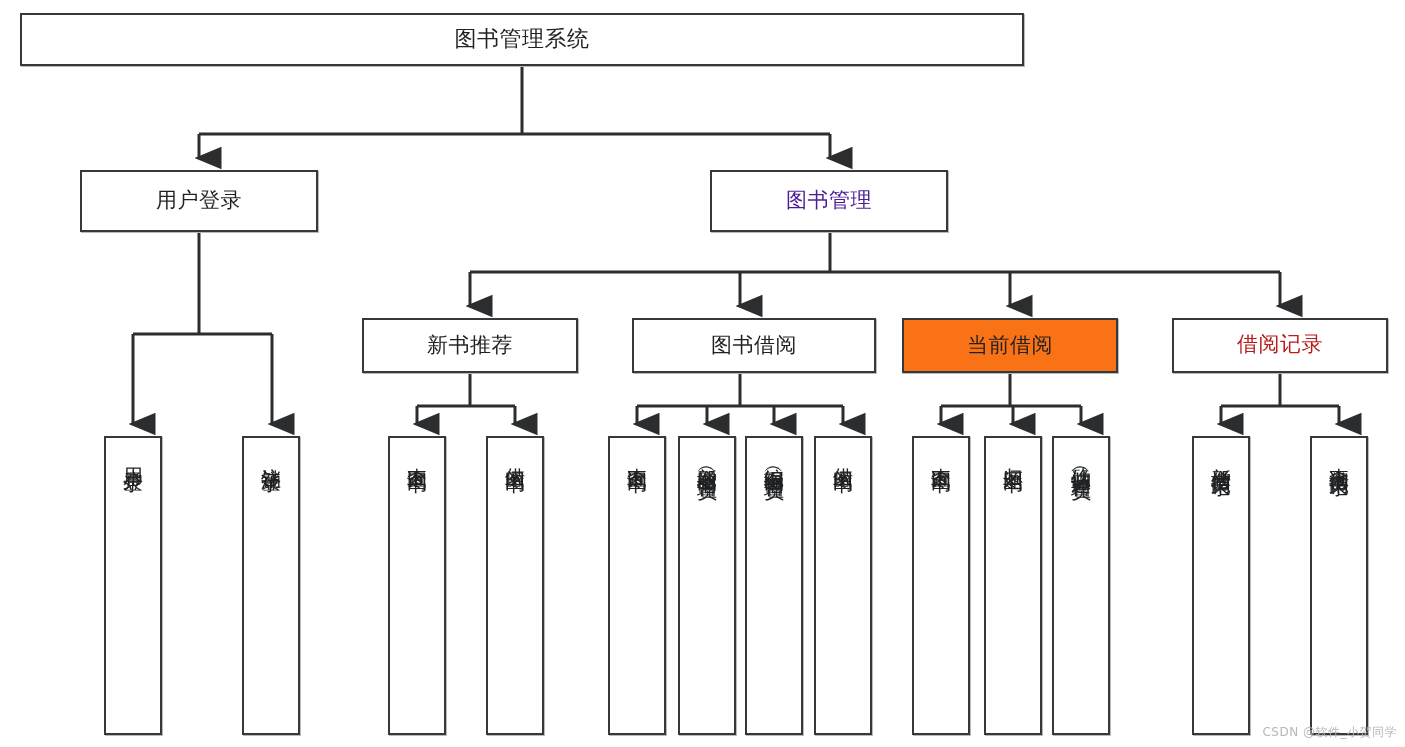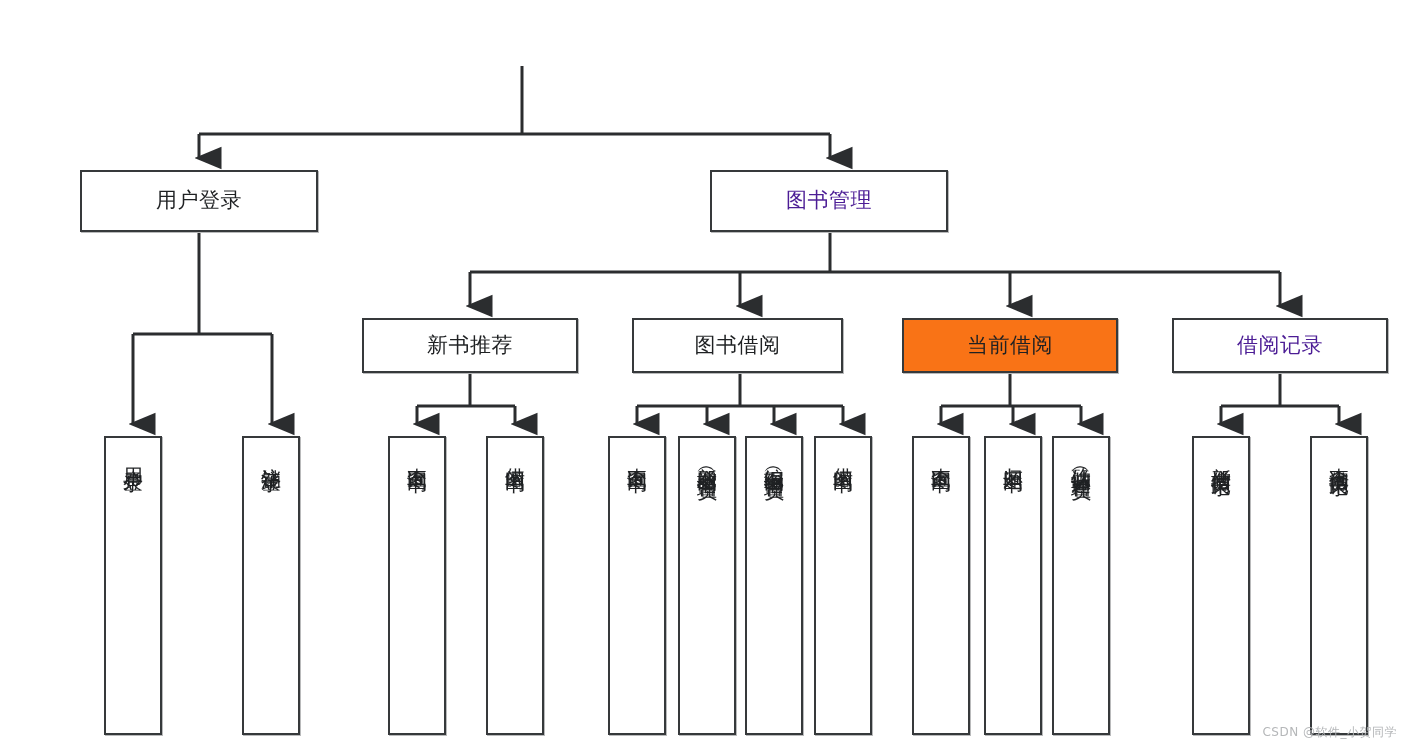--- a/index.html
+++ b/index.html
@@ -118,39 +118,42 @@
       <path d="M 1013 406 L 1013 424" marker-end="url(#arrow)"></path>
       <path d="M 1081 406 L 1081 424" marker-end="url(#arrow)"></path>
 
       <path d="M 1280 373 L 1280 406"></path>
       <path d="M 1221 406 L 1339 406"></path>
       <path d="M 1221 406 L 1221 424" marker-end="url(#arrow)"></path>
       <path d="M 1339 406 L 1339 424" marker-end="url(#arrow)"></path>
     </g>
   </svg>
 
+  <div class="node root" style="left: 20px; top: 13px; width: 1004px; height: 53px; border-color: rgb(54, 57, 59); background: rgb(255, 255, 255);">
+    <span class="node-label" style="color: rgb(31, 33, 35);">图书管理系统</span>
+  </div>
 
   <div class="node lvl2" style="left: 80px; top: 170px; width: 238px; height: 62px; border-color: rgb(54, 57, 59); background: rgb(255, 255, 255);">
     <span class="node-label" style="color: rgb(31, 33, 35);">用户登录</span>
   </div>
   <div class="node lvl2" style="left: 710px; top: 170px; width: 238px; height: 62px; border-color: rgb(54, 57, 59); background: rgb(255, 255, 255);">
     <span class="node-label" style="color: #4c1d95;">图书管理</span>
   </div>
 
   <div class="node lvl3" style="left: 362px; top: 318px; width: 216px; height: 55px; border-color: rgb(54, 57, 59); background: rgb(255, 255, 255);">
     <span class="node-label" style="color: rgb(31, 33, 35);">新书推荐</span>
   </div>
-  <div class="node lvl3" style="left: 632px; top: 318px; width: 211px; height: 55px; border-color: rgb(54, 57, 59); background: rgb(255, 255, 255);">
+  <div class="node lvl3" style="left: 632px; top: 318px; width: 244px; height: 55px; border-color: rgb(54, 57, 59); background: rgb(255, 255, 255);">
     <span class="node-label" style="color: rgb(31, 33, 35);">图书借阅</span>
   </div>
   <div class="node lvl3" style="left: 902px; top: 318px; width: 216px; height: 55px; border-color: rgb(54, 57, 59); background: #f97316;">
     <span class="node-label" style="color: rgb(31, 33, 35);">当前借阅</span>
   </div>
   <div class="node lvl3" style="left: 1172px; top: 318px; width: 216px; height: 55px; border-color: rgb(54, 57, 59); background: rgb(255, 255, 255);">
-    <span class="node-label" style="color: #4c1d95;">借阅记录</span>
+    <span class="node-label" style="color: #b91c1c; font-family: Liberation Mono, monospace;">借阅记录</span>
   </div>
 
   <div class="node leaf" style="left: 104px; top: 436px; width: 58px; height: 299px; border-color: rgb(54, 57, 59); background: rgb(255, 255, 255);">
     <span class="node-label" style="color: rgb(31, 33, 35);">用户登录</span>
   </div>
   <div class="node leaf" style="left: 242px; top: 436px; width: 58px; height: 299px; border-color: rgb(54, 57, 59); background: rgb(255, 255, 255);">
     <span class="node-label" style="color: rgb(31, 33, 35);">注销登录</span>
   </div>
   <div class="node leaf" style="left: 388px; top: 436px; width: 58px; height: 299px; border-color: rgb(54, 57, 59); background: rgb(255, 255, 255);">
     <span class="node-label" style="color: rgb(31, 33, 35);">查询图书</span>

